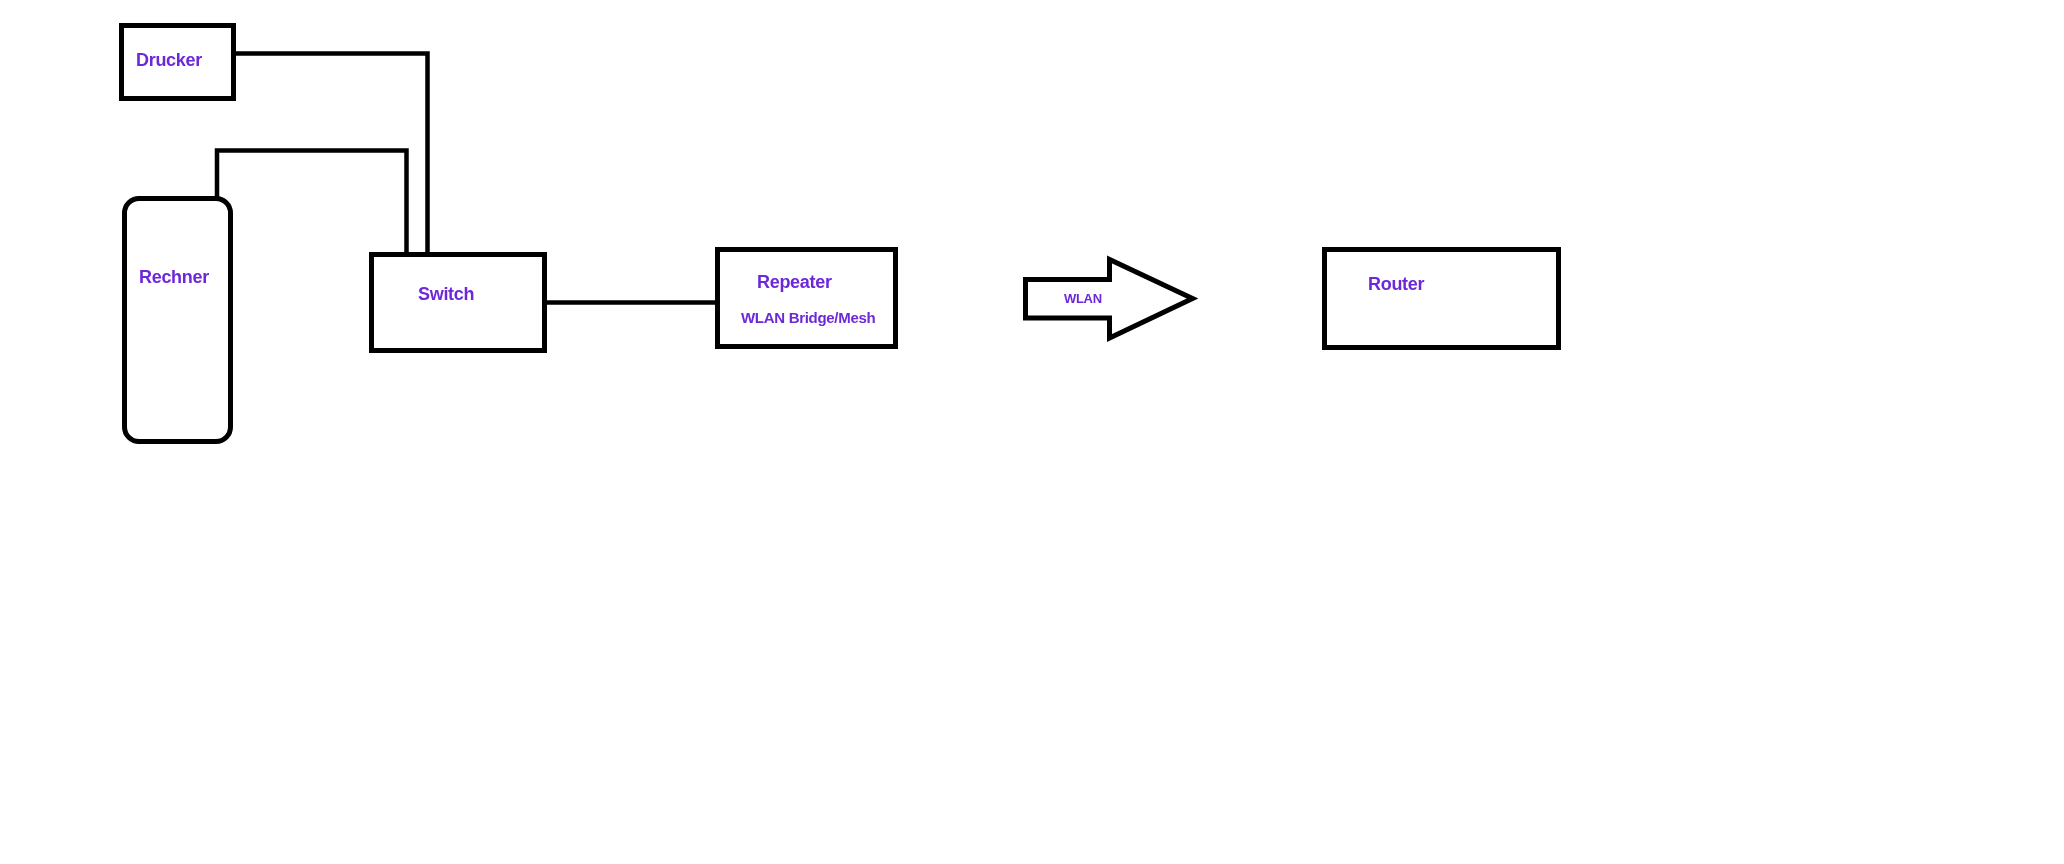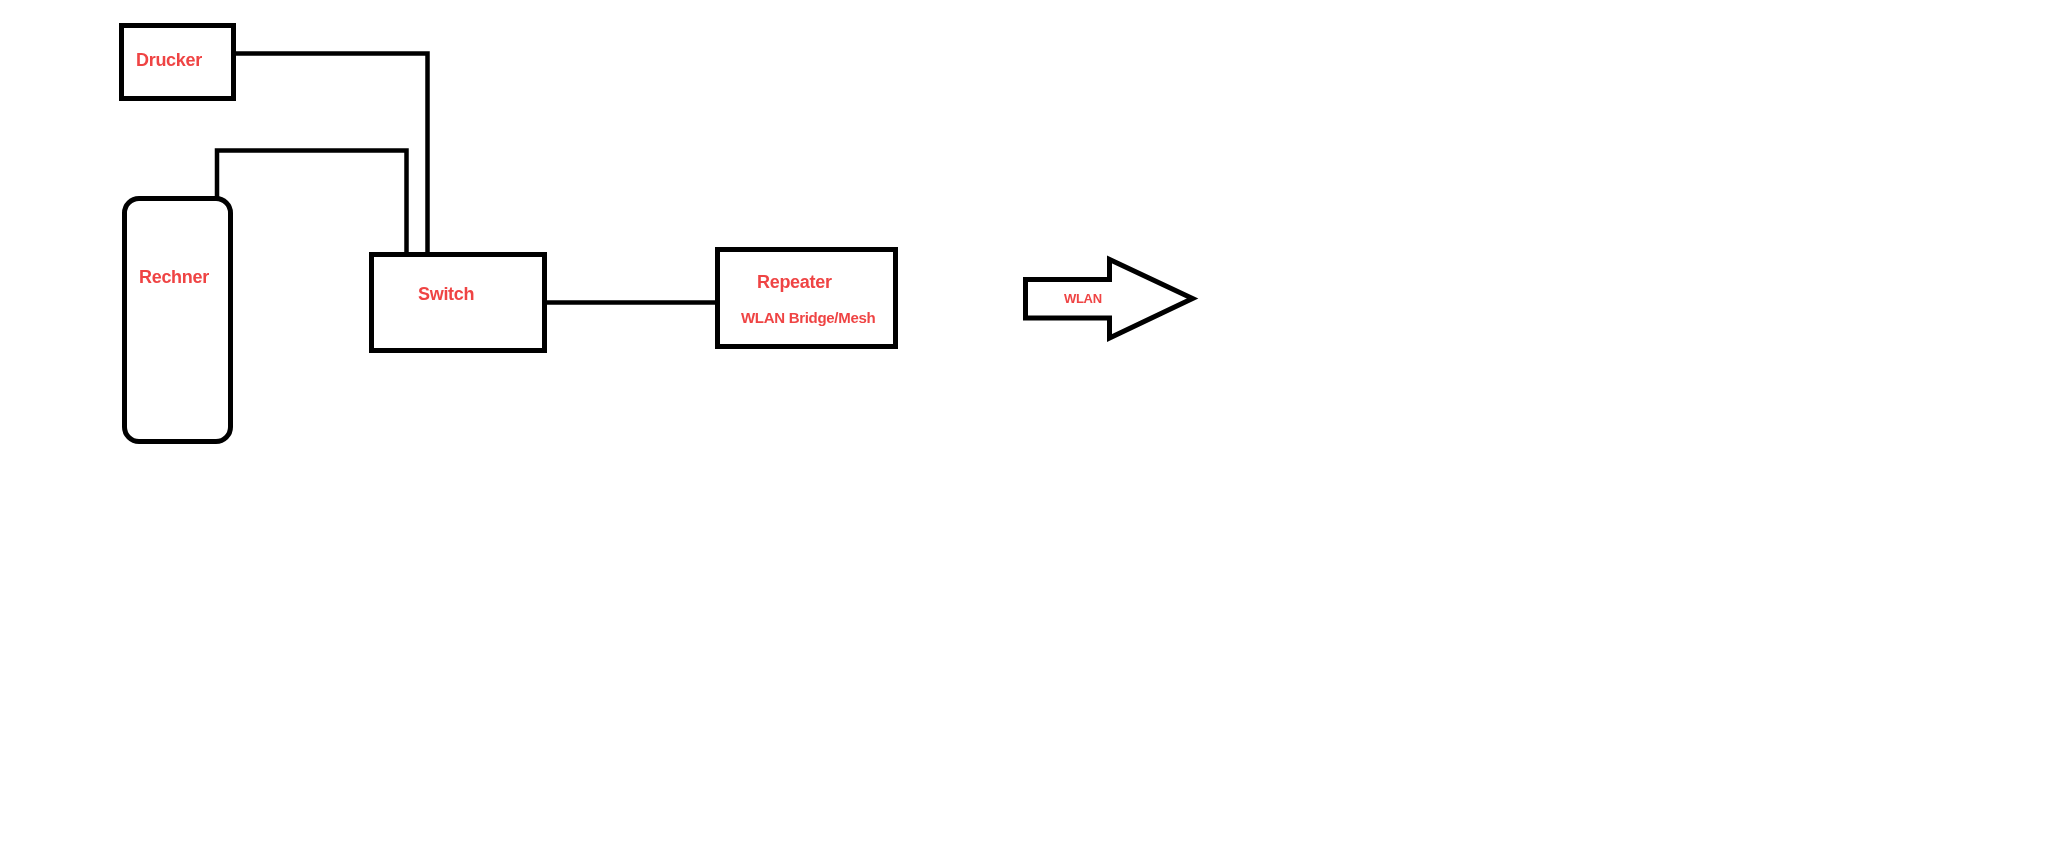--- a/index.html
+++ b/index.html
@@ -7,21 +7,21 @@
     padding: 0;
     background: #ffffff;
   }
   #canvas {
     position: relative;
     width: 2064px;
     height: 864px;
     background: #ffffff;
     overflow: hidden;
     font-family: "Liberation Sans", sans-serif;
-    color: #ef4444;
+    color: #6d28d9;
   }
   #wires {
     position: absolute;
     left: 0;
     top: 0;
     width: 2064px;
     height: 864px;
   }
   .node {
     position: absolute;
@@ -81,16 +81,19 @@
 
   <div id="node-repeater" class="node">
     <div id="label-repeater" class="node-label">Repeater</div>
     <div id="sublabel-repeater" class="node-sublabel">WLAN Bridge/Mesh</div>
   </div>
 
   <div id="node-switch" class="node">
     <div id="label-switch" class="node-label">Switch</div>
   </div>
 
+  <div id="node-router" class="node">
+    <div id="label-router" class="node-label">Router</div>
+  </div>
 
   <div id="label-wlan-arrow" class="arrow-label">WLAN</div>
 
 </div>
 
 </body></html>

